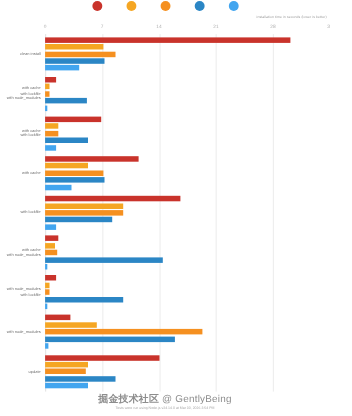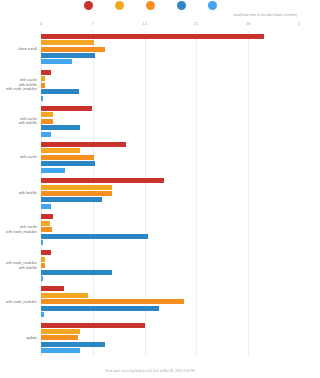--- a/index.html
+++ b/index.html
@@ -207,15 +207,19 @@
       </div>
       <div class="group" style="top: 288.889px; height: 36.1111px;">
         <div class="bar" title="npm: 14s" style="top: 2.65556px; width: 103.6px; background: rgb(201, 51, 43);"></div>
         <div class="bar" title="pnpm: 5.3s" style="top: 9.10556px; width: 39.22px; background: rgb(245, 166, 35);"></div>
         <div class="bar" title="pnpm v11: 5s" style="top: 15.5556px; width: 37px; background: rgb(245, 144, 32);"></div>
         <div class="bar" title="Yarn: 8.6s" style="top: 22.0056px; width: 63.64px; background: rgb(43, 134, 197);"></div>
         <div class="bar" title="Yarn PnP: 5.3s" style="top: 28.4556px; width: 39.22px; background: rgb(66, 165, 239);"></div>
       </div>
     </div>
 
+  <div class="watermark">
+    <span class="cjk">掘金技术社区</span>
+    <span>@ GentlyBeing</span>
+  </div>
 
   <div class="footnote">Tests were run using Node.js v24.14.0 at Mar 30, 2026 3:54 PM</div>
 </div>
 
 </body></html>

